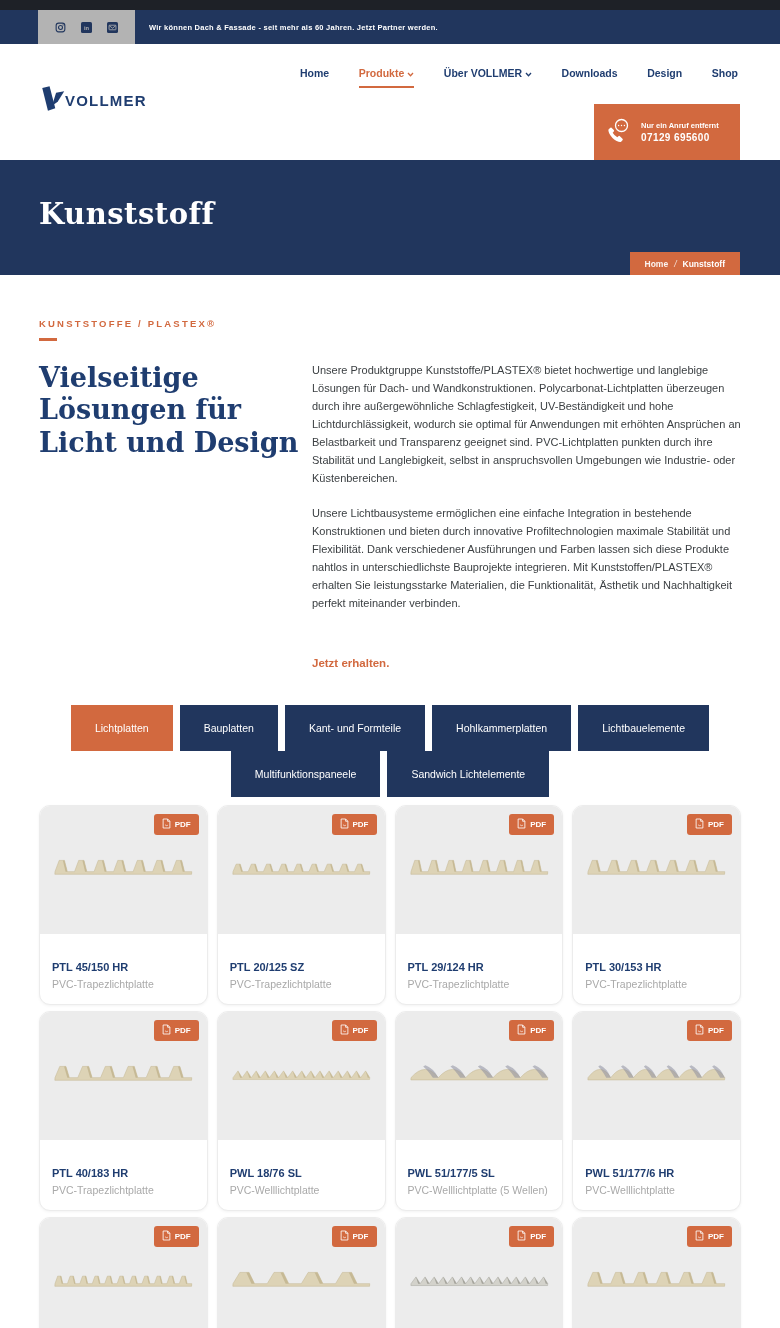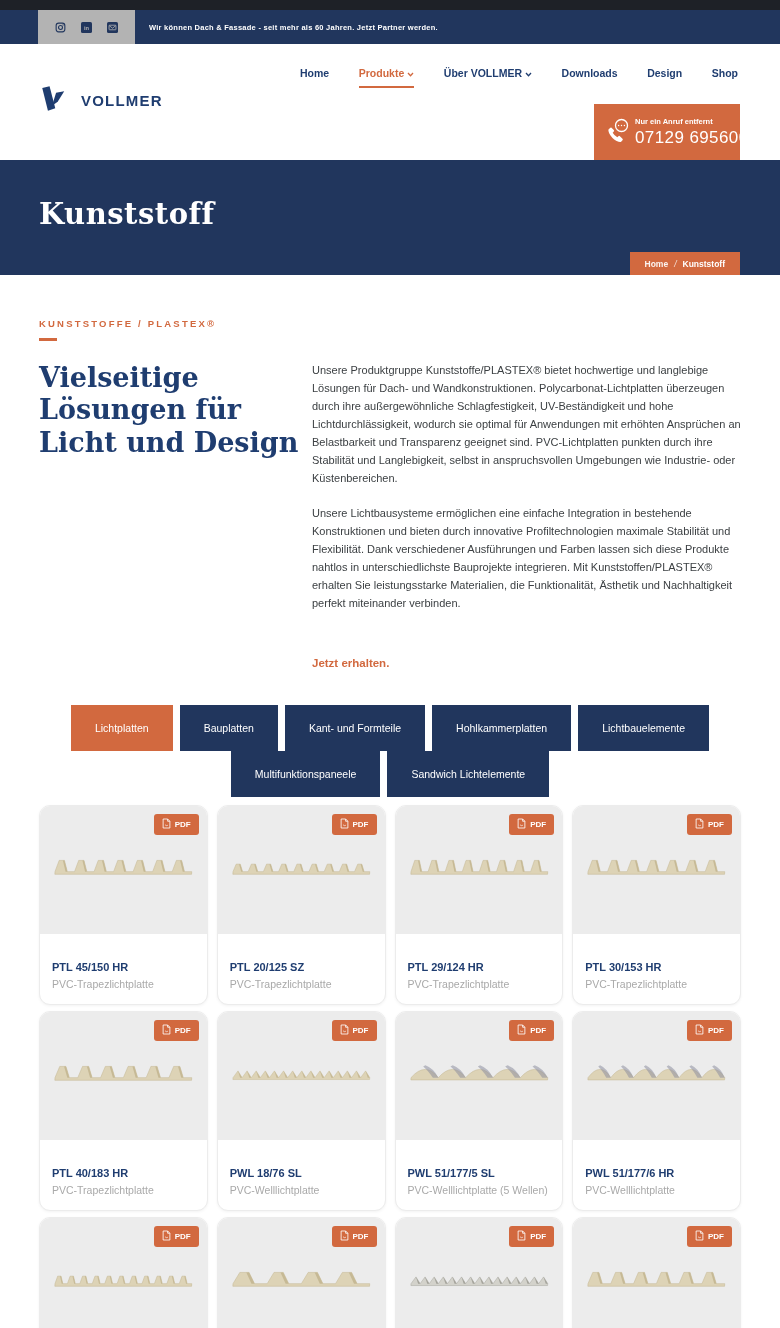--- a/index.html
+++ b/index.html
@@ -12,33 +12,33 @@
   
   .topbar-black { height:10px; background:#1e2127; }
   .topbar { height:34px; background:#21365d; display:flex; align-items:stretch; }
   .social-box { background:#b3b3b3; margin-left:38px; width:97px;
     display:flex; align-items:center; justify-content:center; gap:15px; }
   .social-box svg { display:block; }
   .topbar-msg { color:#fff; font-size:7.5px; font-weight:bold; letter-spacing:.25px;
     display:flex; align-items:center; margin-left:14px; }
   
   .header { height:116px; position:relative; background:#fff; }
-  .logo { position:absolute; left:39px; top:42px; display:flex; align-items:center; gap:16px; }
+  .logo { position:absolute; left:39px; top:42px; display:flex; align-items:center; gap:0; }
   .brand { font-weight:bold; color:#1f3d70; font-size:15px; letter-spacing:1.2px; }
   .nav { position:absolute; top:23px; left:300px; right:42px;
     display:flex; justify-content:space-between; align-items:center; }
   .nav-item { display:flex; align-items:center; gap:3px; cursor:pointer;
     color:#1f3d70; font-size:10.5px; font-weight:bold; text-decoration:none;
     padding-bottom:7px; border-bottom:2px solid transparent; }
   .nav-item.active { color:#d2693f; border-bottom-color:#d2693f;align-items:center; }
   .callbox { position:absolute; right:40px; bottom:0; width:146px; height:56px;
-    background:#d2693f; color:#fff; display:flex; align-items:center; gap:4px;
+    background:#d2693f; color:#fff; display:flex; align-items:center; gap:10px;
     padding:16px 11px; cursor:pointer; }
   .call-l1 { font-size:7.5px; font-weight:bold; margin-bottom:2px; white-space:nowrap; }
-  .call-phone { font-size:17px; font-weight:normal; letter-spacing:.4px; white-space:nowrap; }
+  .call-phone { font-size:10px; font-weight:bold; letter-spacing:.4px; white-space:nowrap; }
   
   .hero { height:115px; background:#21365d; position:relative; }
   .hero-title { position:absolute; left:39px; top:37px; margin:0; color:#fff;
     font-family:"DejaVu Serif", serif; font-size:29px; font-weight:bold; letter-spacing:.5px; }
   .breadcrumb { position:absolute; right:40px; bottom:0; background:#d2693f; height:23px;
     display:flex; align-items:center; gap:6px; padding:0 15px; color:#fff; font-size:8.5px; }
   .bc-home { font-weight:bold; opacity:.92; cursor:pointer; text-decoration:none; color:#fff; }
   .bc-sep { opacity:.8; font-style:italic; }
   .bc-current { font-weight:bold; }
   

